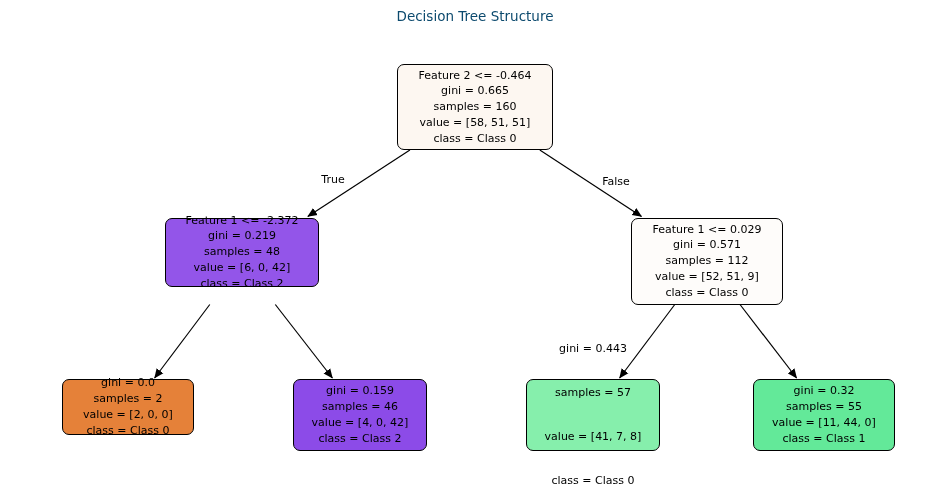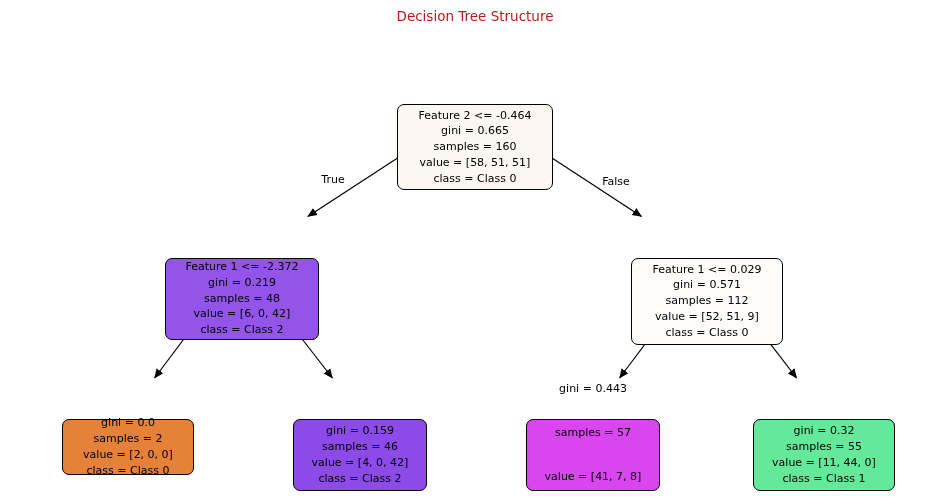--- a/index.html
+++ b/index.html
@@ -12,37 +12,36 @@
     color: #000000;
     overflow: hidden;
   }
   #title {
     position: absolute;
     top: 8px;
     left: 0;
     width: 100%;
     text-align: center;
     font-size: 13.5px;
-    color: #b91c1c;
+    color: #0c4a6e;
   }
   .tree-node {
     position: absolute;
     box-sizing: border-box;
     border: 1px solid #000000;
     border-radius: 7px;
     display: flex;
     flex-direction: column;
     justify-content: center;
     align-items: center;
     text-align: left;
     font-size: 11px;
     line-height: 15.8px;
     white-space: nowrap;
     z-index: 2;
-    margin-top: 40px;
   }
   .tree-node span { display: block; }
   .edge-label {
     position: absolute;
     transform: translate(-50%, -50%);
     font-size: 11px;
     z-index: 3;
     background: transparent;
   }
   #edge-svg {
@@ -79,21 +78,21 @@
   <div class="edge-label" style="left:616px; top:181px;text-align:center;">False</div>
 
   <div class="tree-node" style="background-color: rgb(253, 247, 241); left: 397px; top: 64px; width: 156px; height: 86px;">
     <span>Feature 2 &lt;= -0.464</span>
     <span>gini = 0.665</span>
     <span>samples = 160</span>
     <span>value = [58, 51, 51]</span>
     <span>class = Class 0</span>
   </div>
 
-  <div class="tree-node" style="background-color: rgb(147, 85, 233); left: 165px; top: 217.5px; width: 154px; height: 82px;">
+  <div class="tree-node" style="background-color: rgb(147, 85, 233); left: 165px; top: 217.5px; width: 154px; height: 69px;">
     <span>Feature 1 &lt;= -2.372</span>
     <span>gini = 0.219</span>
     <span>samples = 48</span>
     <span>value = [6, 0, 42]</span>
     <span>class = Class 2</span>
   </div>
 
   <div class="tree-node" style="background-color: rgb(254, 252, 250); left: 631px; top: 217.5px; width: 152px; height: 87px;">
     <span>Feature 1 &lt;= 0.029</span>
     <span>gini = 0.571</span>
@@ -109,21 +108,21 @@
     <span>class = Class 0</span>
   </div>
 
   <div class="tree-node" style="background-color: rgb(140, 75, 232); left: 293px; top: 379px; width: 134px; height: 72px;">
     <span>gini = 0.159</span>
     <span>samples = 46</span>
     <span>value = [4, 0, 42]</span>
     <span>class = Class 2</span>
   </div>
 
-  <div class="tree-node" style="background-color: #d946ef; left: 526px; top: 379px; width: 134px; height: 72px; gap: 28px;">
+  <div class="tree-node" style="background-color: #86efac; left: 526px; top: 379px; width: 134px; height: 72px; gap: 28px;">
     <span>gini = 0.443</span>
     <span>samples = 57</span>
     <span>value = [41, 7, 8]</span>
     <span>class = Class 0</span>
   </div>
 
   <div class="tree-node" style="background-color: rgb(99, 233, 153); left: 753px; top: 379px; width: 142px; height: 72px;">
     <span>gini = 0.32</span>
     <span>samples = 55</span>
     <span>value = [11, 44, 0]</span>

